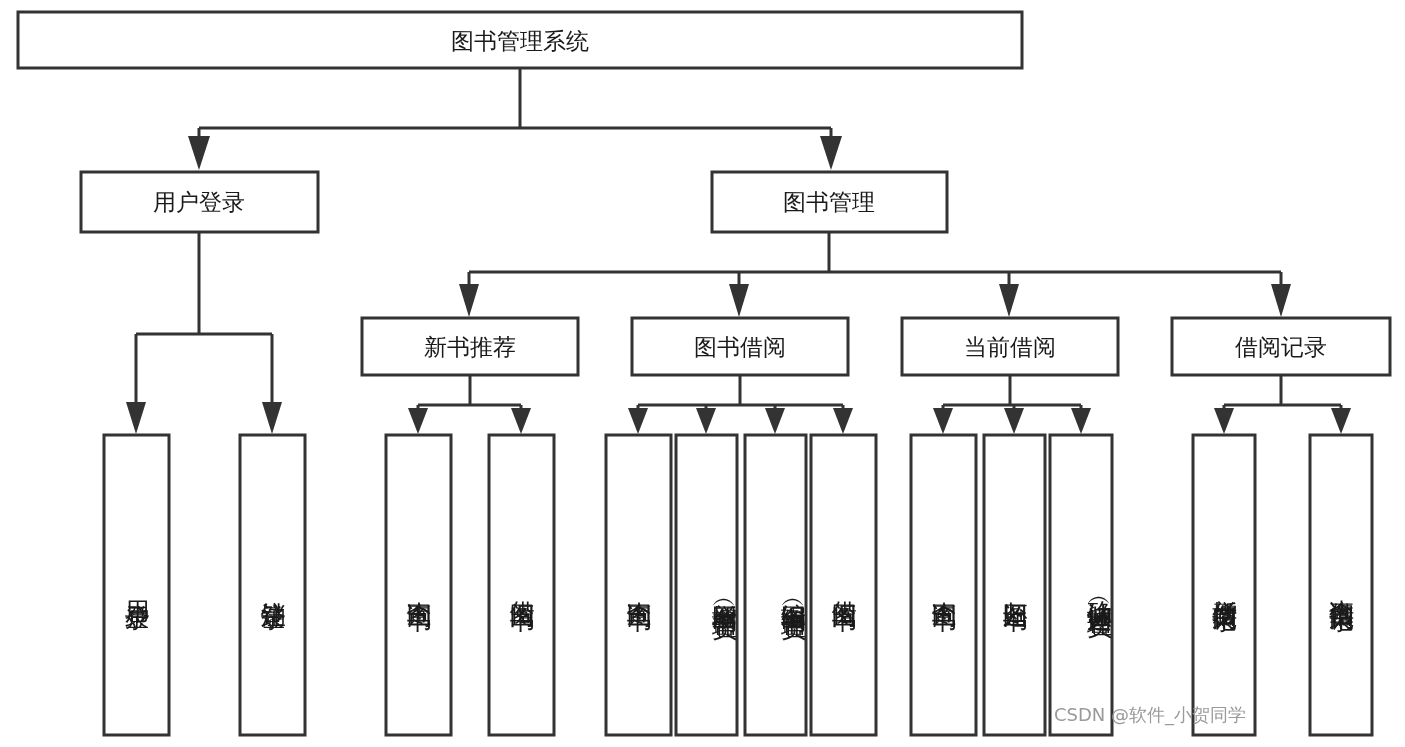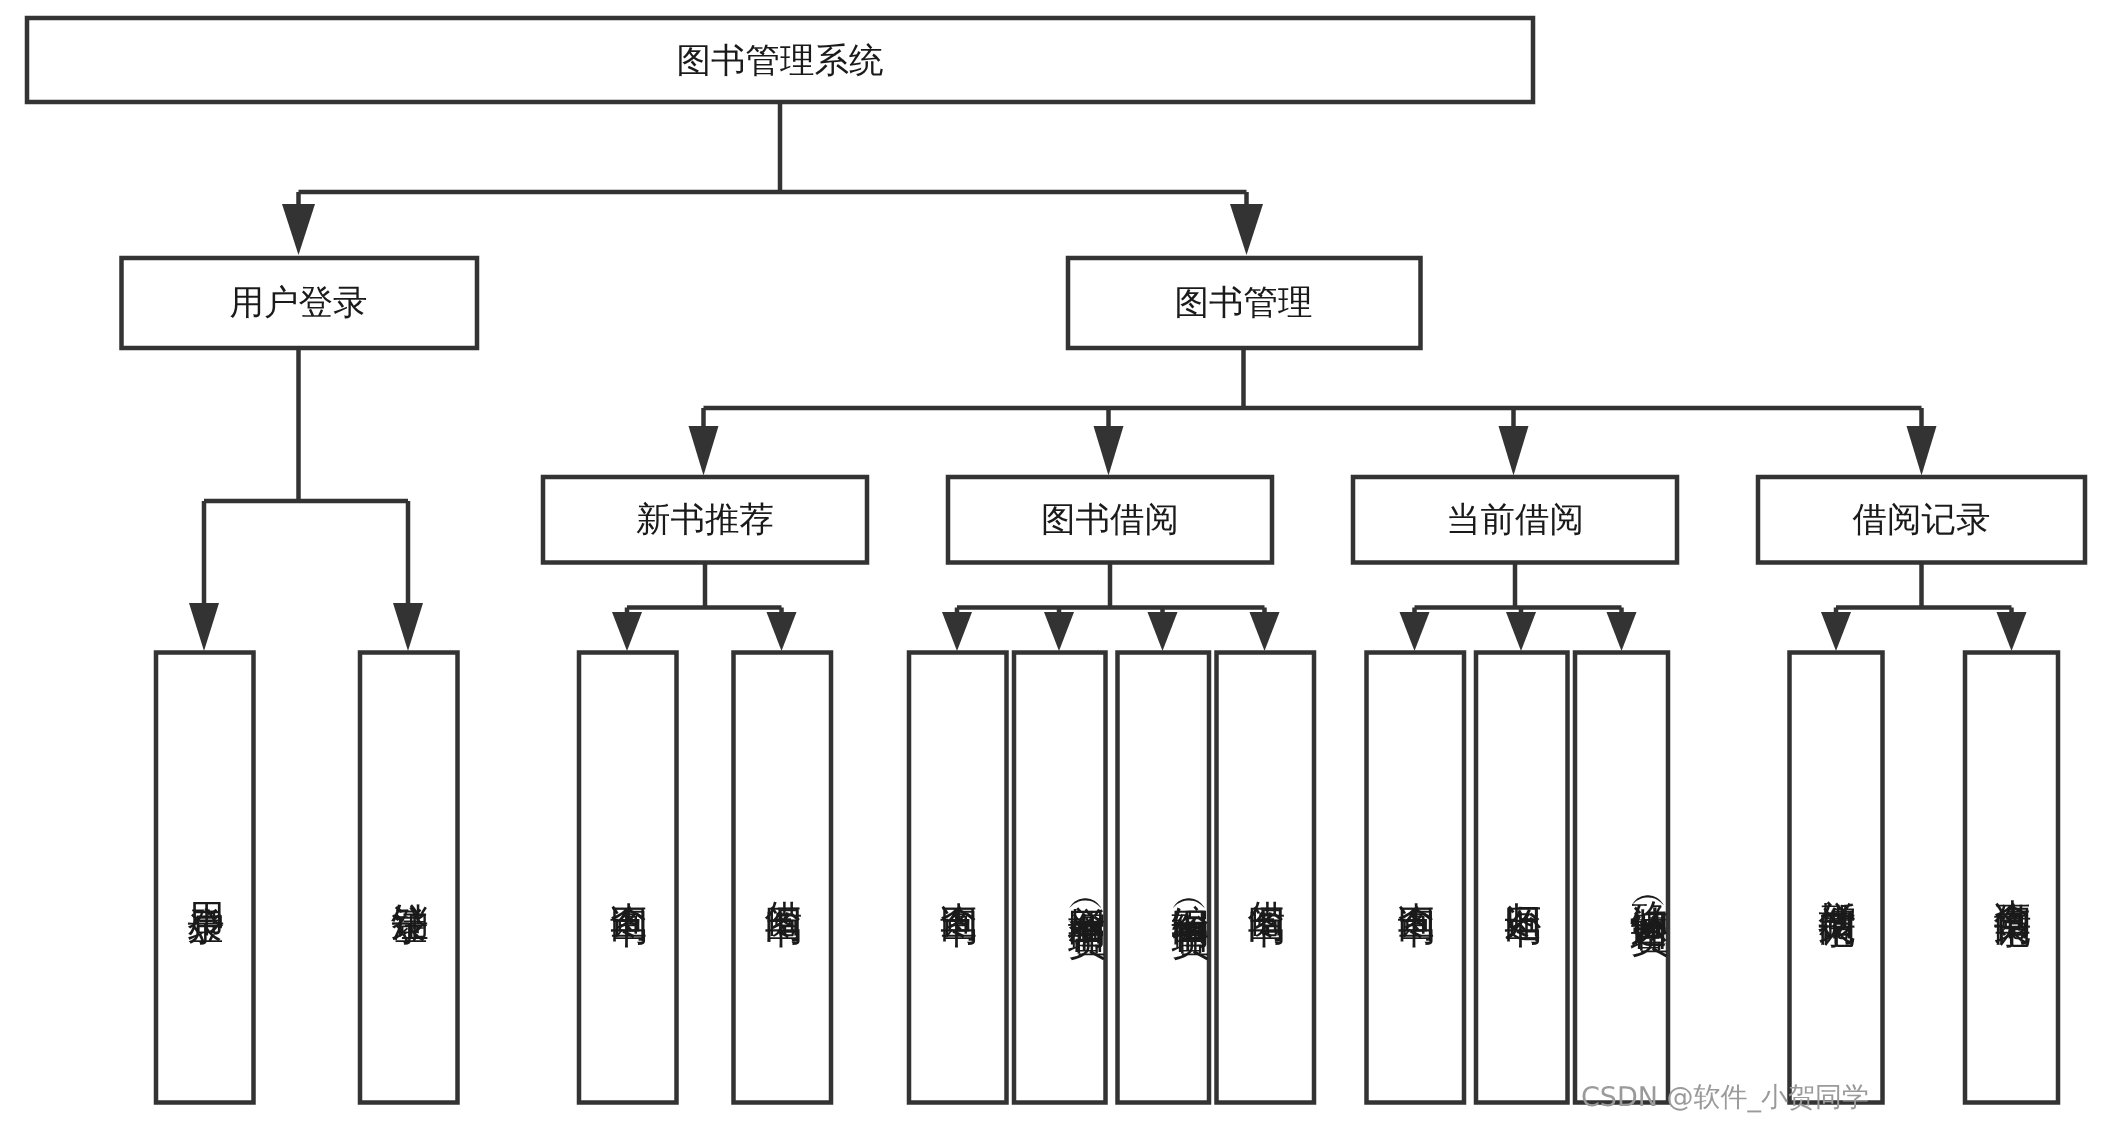--- a/index.html
+++ b/index.html
@@ -60,21 +60,21 @@
     display: flex;
     align-items: center;
     justify-content: center;
     text-align: center;
     white-space: nowrap;
     pointer-events: none;
   }
   .watermark {
     position: absolute;
     right: 12px;
-    bottom: 4px;
+    bottom: 20px;
     font-family: "DejaVu Sans", "Liberation Sans", sans-serif;
     font-size: 18px;
     color: #9a9a9a;
     white-space: nowrap;
   }
 </style>
 </head>
 <body>
 
 <div id="diagram-root">

